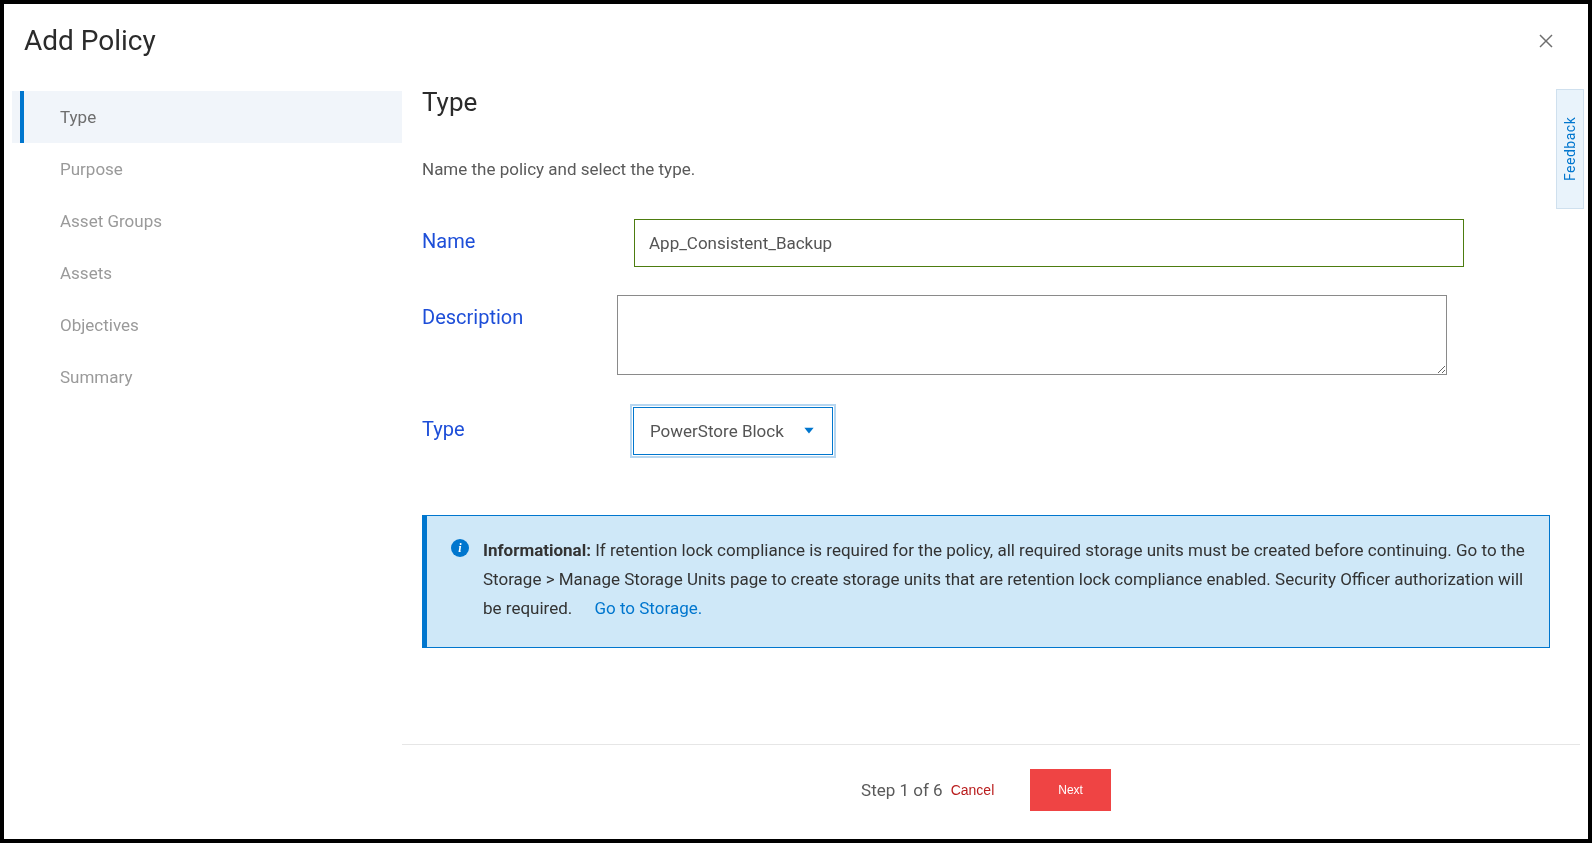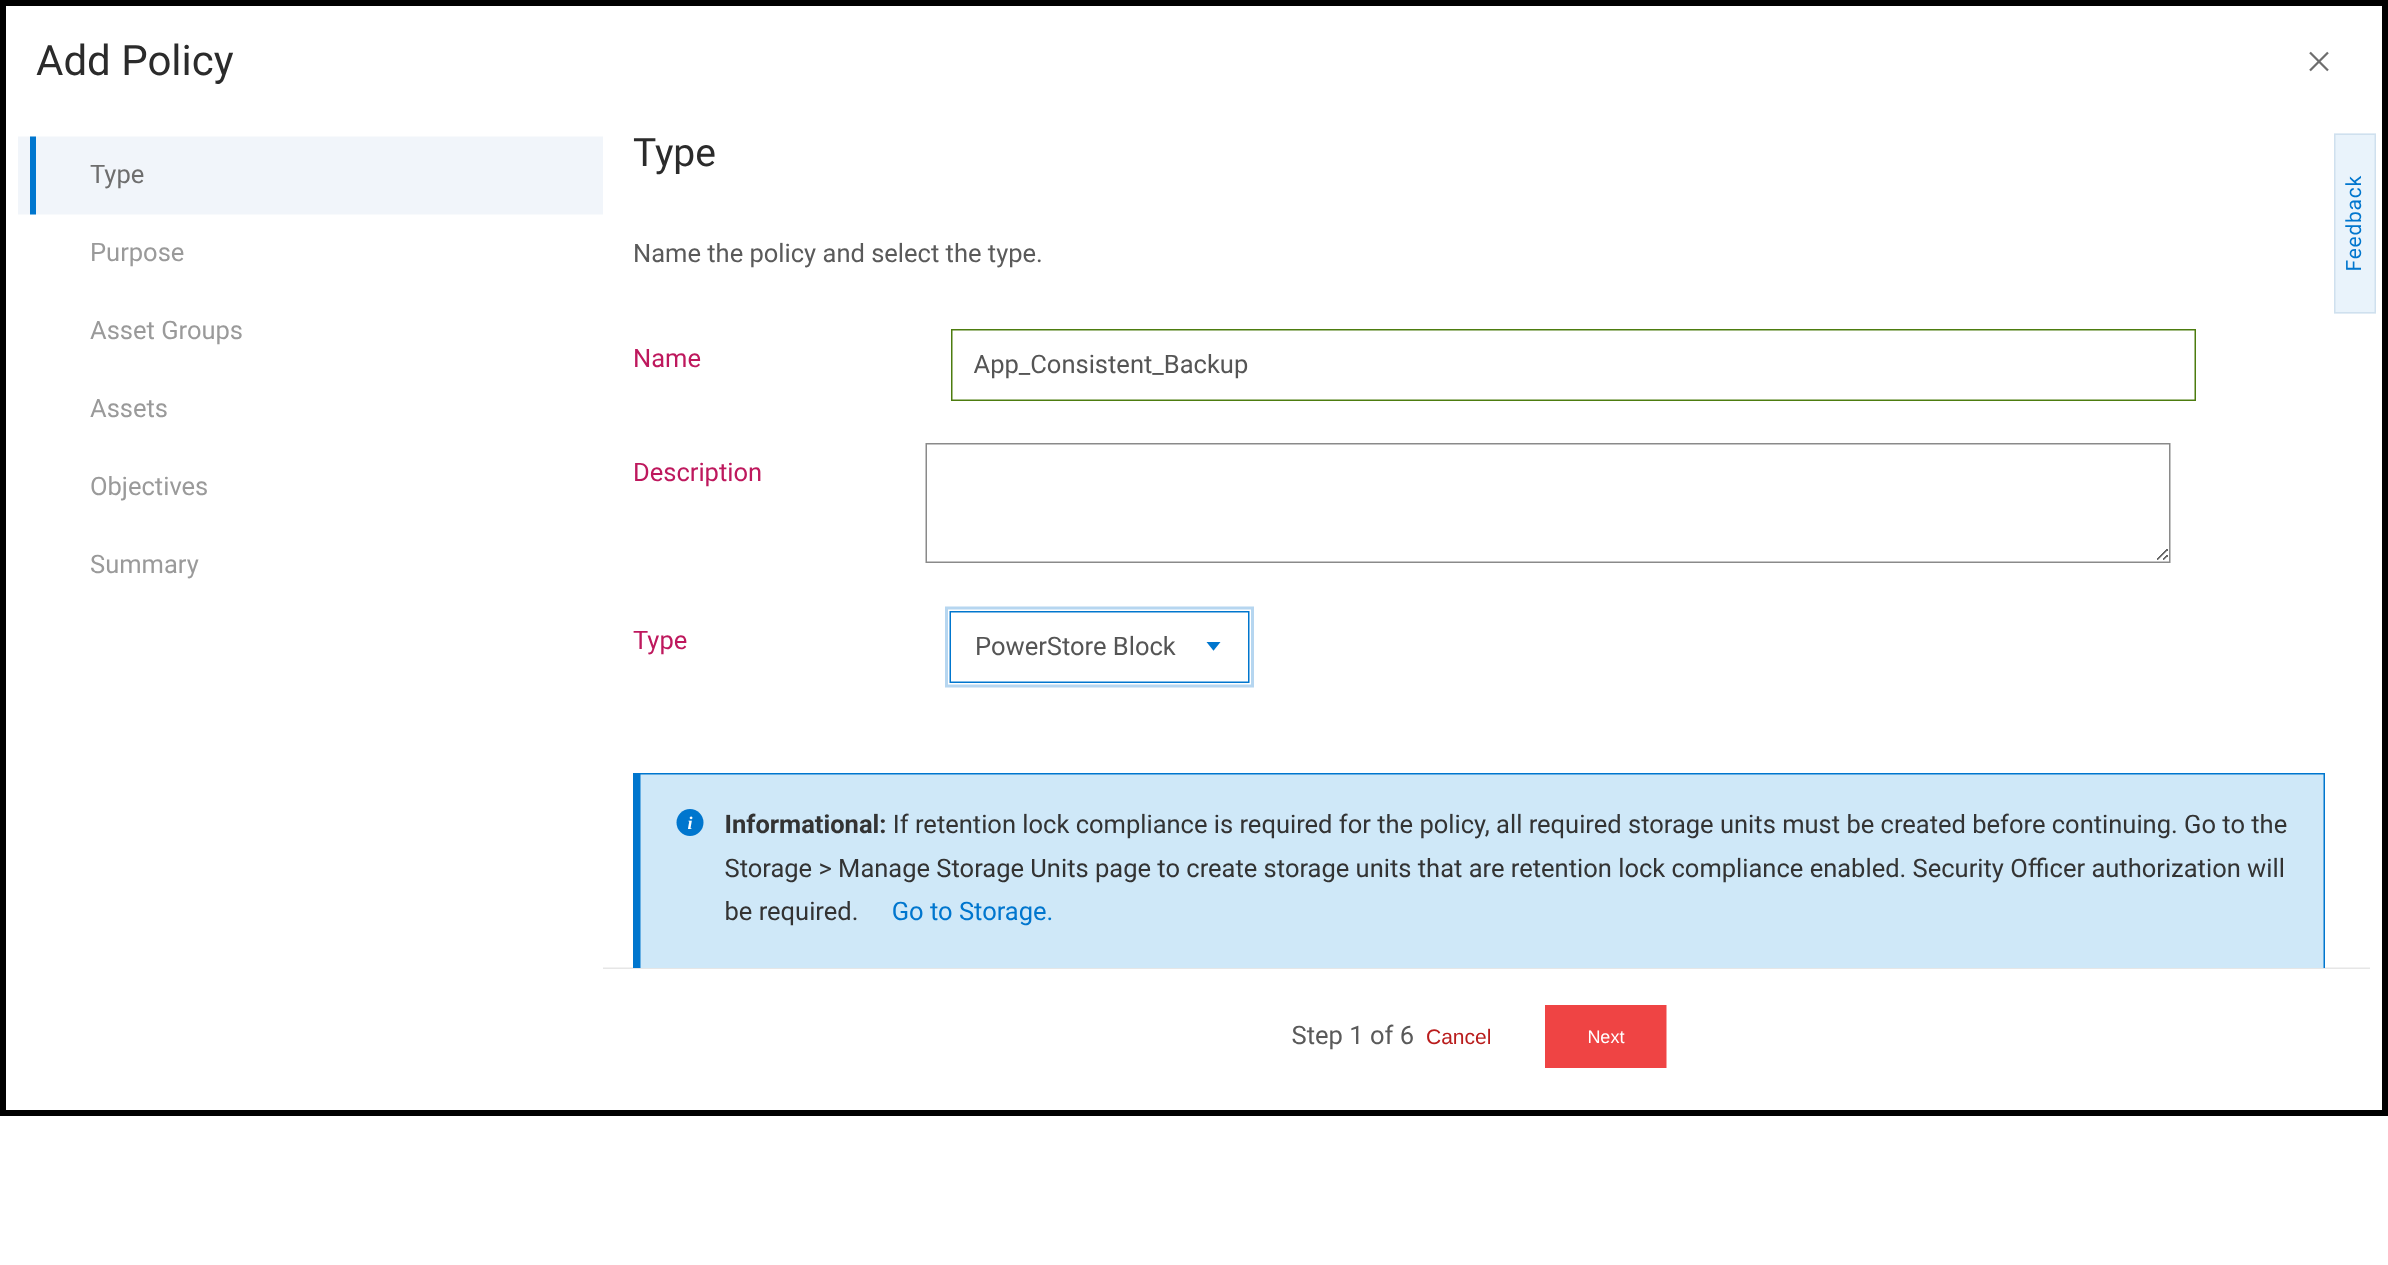--- a/index.html
+++ b/index.html
@@ -5,21 +5,21 @@
   * { box-sizing: border-box; }
   html, body {
     margin: 0;
     padding: 0;
     font-family: -apple-system, BlinkMacSystemFont, "Segoe UI", Roboto, "Helvetica Neue", Arial, sans-serif;
     background: #fff;
     color: #2b2b2b;
   }
   .outer {
     width: 1592px;
-    height: 744px;
+    height: 843px;
     border: 4px solid #000;
     position: relative;
     background: #fff;
     overflow: hidden;
   }
   .dialog {
     position: absolute;
     left: 8px;
     top: 8px;
     right: 8px;
@@ -105,22 +105,22 @@
     margin-bottom: 40px;
   }
   .form-row {
     display: flex;
     align-items: flex-start;
     margin-bottom: 28px;
   }
   .form-label {
     width: 195px;
     padding-top: 10px;
-    font-size: 17px;
-    color: #be185d;
+    font-size: 20px;
+    color: #1d4ed8;
   }
   .form-field { flex: 1; max-width: 830px; }
   .text-input {
     width: 100%;
     height: 48px;
     border: 1px solid #4d7c0f;
     padding: 0 14px;
     font-size: 17px;
     color: #555;
     font-family: inherit;

